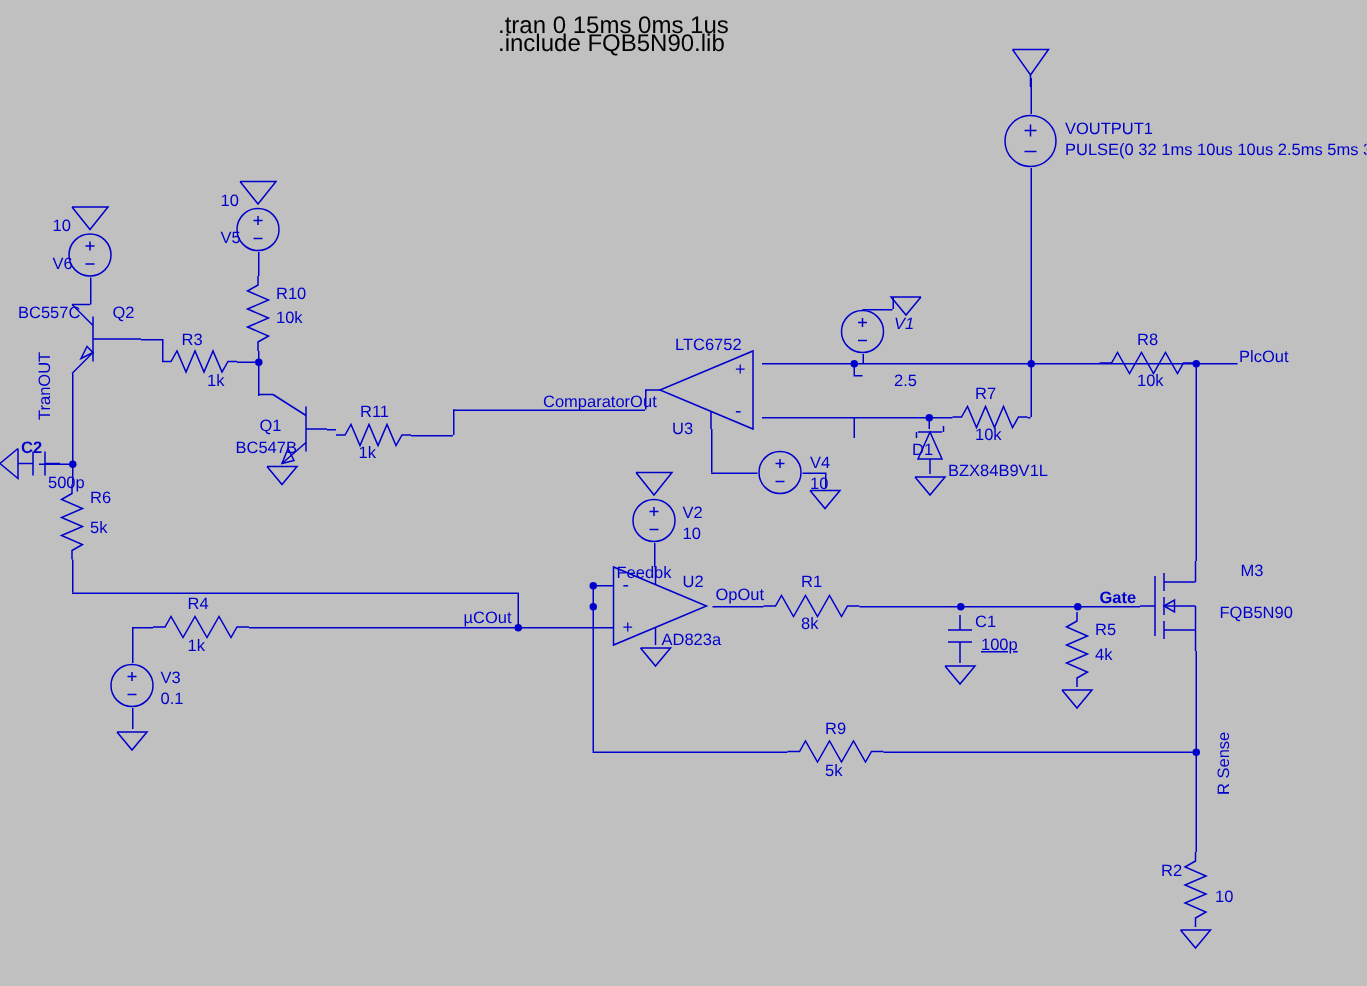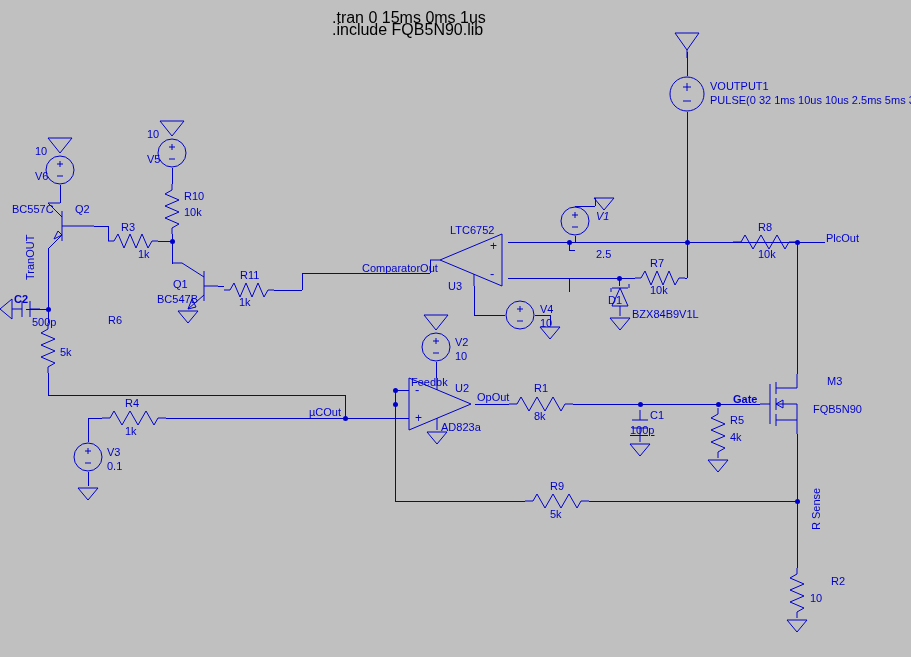--- a/index.html
+++ b/index.html
@@ -122,42 +122,42 @@
   <div class="label" style="left:534px;top:382px;">R1</div>
   <div class="label" style="left:534px;top:410px;">8k</div>
 
   <svg class="symbol" style="left:632px;top:410px;" width="16" height="32">
       <line x1="8" y1="0" x2="8" y2="10"></line>
       <line x1="0" y1="10" x2="16" y2="10"></line>
       <line x1="0" y1="18" x2="16" y2="18"></line>
       <line x1="8" y1="18" x2="8" y2="32"></line>
     </svg>
   <div class="label" style="left:650px;top:409px;">C1</div>
-  <div class="label" style="left:630px;top:424px;text-decoration:underline;">100p</div>
+  <div class="label" style="left:654px;top:424px;text-decoration:underline;">100p</div>
   <svg class="symbol" style="left:628px;top:442px;" width="24" height="16">
       <polyline points="2,2 22,2 12,14 2,2"></polyline>
     </svg>
 
   <svg class="symbol" style="left:709px;top:408px;" width="18" height="50">
       <polyline points="9,0 9,6 2,10 16,16 2,22 16,28 2,34 16,40 9,44 9,50"></polyline>
     </svg>
   <div class="label" style="left:730px;top:414px;">R5</div>
   <div class="label" style="left:730px;top:431px;">4k</div>
   <svg class="symbol" style="left:706px;top:458px;" width="24" height="16">
       <polyline points="2,2 22,2 12,14 2,2"></polyline>
     </svg>
 
   <div class="wire v" style="left:797px;top:434px;height:134px;"></div>
   <div class="label" style="left:810px;top:530px;transform:rotate(-90deg);transform-origin:left top;">R Sense</div>
   <div class="node" style="left:797px;top:501px;"></div>
 
   <svg class="symbol" style="left:788px;top:568px;" width="18" height="50">
       <polyline points="9,0 9,6 2,10 16,16 2,22 16,28 2,34 16,40 9,44 9,50"></polyline>
     </svg>
-  <div class="label" style="left:831px;top:575px;">R2</div>
+  <div class="label" style="left:774px;top:575px;">R2</div>
   <div class="label" style="left:810px;top:592px;">10</div>
   <svg class="symbol" style="left:785px;top:618px;" width="24" height="16">
       <polyline points="2,2 22,2 12,14 2,2"></polyline>
     </svg>
 
   <div class="wire v" style="left:395px;top:404px;height:97px;"></div>
   <div class="wire h" style="left:395px;top:501px;width:130px;"></div>
   <svg class="symbol" style="left:525px;top:492px;" width="64" height="18">
       <polyline points="0,9 8,9 12,2 20,16 28,2 36,16 44,2 52,16 56,9 64,9"></polyline>
     </svg>
@@ -394,19 +394,19 @@
   <div class="label" style="left:14px;top:293px;font-weight:bold;">C2</div>
   <div class="label" style="left:32px;top:316px;">500p</div>
   <svg class="symbol" style="left:-2px;top:297px;" width="16" height="24">
       <polyline points="14,2 14,22 2,12 14,2"></polyline>
     </svg>
 
   <div class="wire v" style="left:48px;top:309px;height:14px;"></div>
   <svg class="symbol" style="left:39px;top:323px;" width="18" height="50">
       <polyline points="9,0 9,6 2,10 16,16 2,22 16,28 2,34 16,40 9,44 9,50"></polyline>
     </svg>
-  <div class="label" style="left:60px;top:314px;margin-left:48px;">R6</div>
+  <div class="label" style="left:60px;top:326px;">R6</div>
   <div class="label" style="left:60px;top:346px;">5k</div>
   <div class="wire v" style="left:48px;top:373px;height:22px;"></div>
   <div class="wire h" style="left:48px;top:395px;width:297px;"></div>
   <div class="wire v" style="left:345px;top:395px;height:23px;"></div>
 
 </div>
 
 </body></html>

